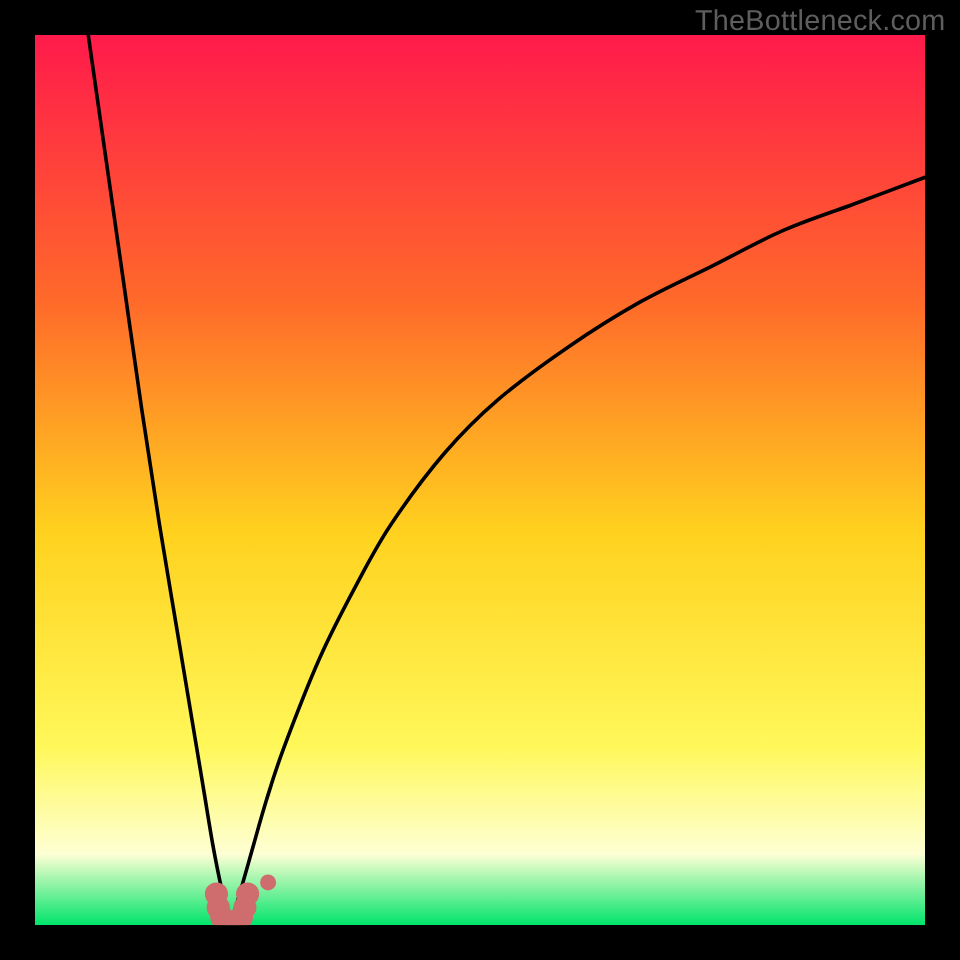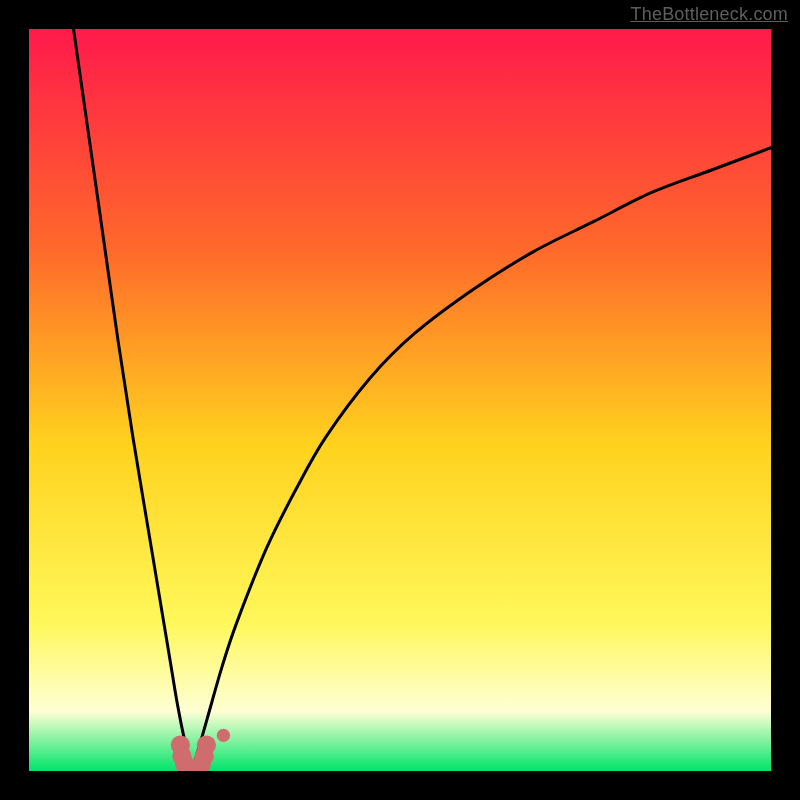--- a/index.html
+++ b/index.html
@@ -25,25 +25,24 @@
     top: 29px;
     width: 742px;
     height: 742px;
     overflow: hidden;
   }
   .watermark {
     position: absolute;
     top: 4px;
     right: 12px;
     color: #5e5e5e;
-    font-size: 18px;
+    font-size: 24px;
     letter-spacing: 0.2px;
     font-weight: 400;
     user-select: none;
-    text-decoration: underline;
   }
   svg { display: block; }
 </style>
 </head>
 <body>
 
 <div class="frame">
 
   <div class="plot">
     <svg id="plot-svg" width="742" height="742" viewBox="0 0 742 742">

